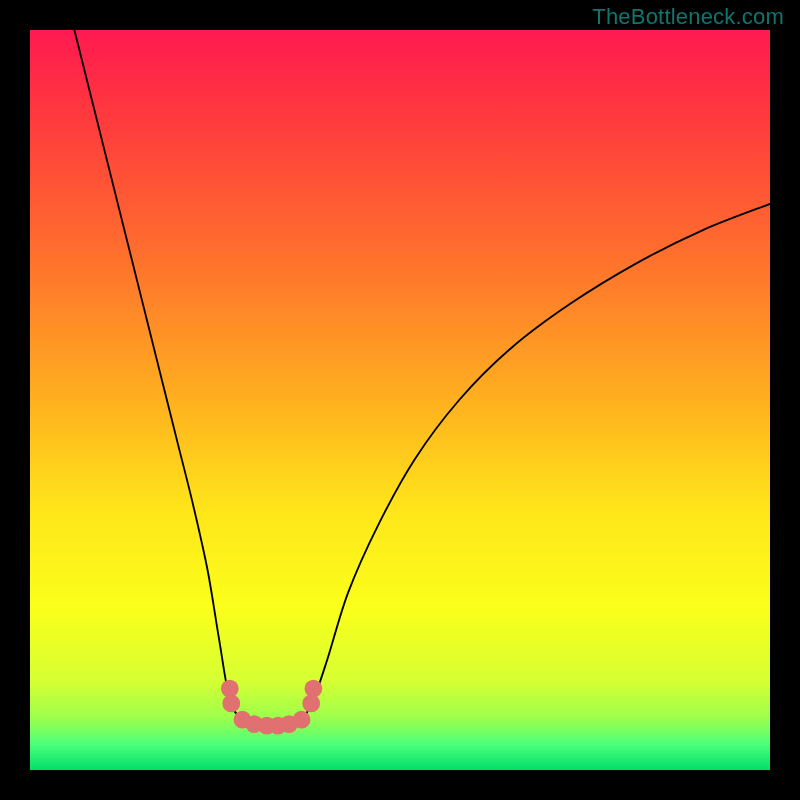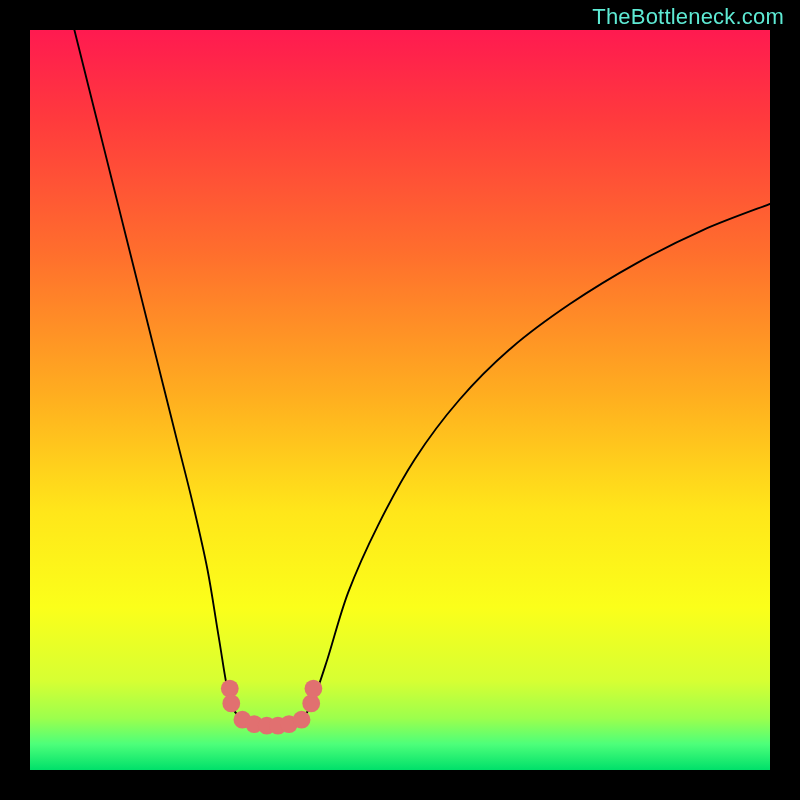--- a/index.html
+++ b/index.html
@@ -39,21 +39,21 @@
     top: 0;
     left: 0;
     width: 740px;
     height: 740px;
     overflow: visible;
   }
   .watermark {
     position: absolute;
     top: 4px;
     right: 16px;
-    color: #5eead4;
+    color: #0f766e;
     font-size: 22px;
     letter-spacing: 0.2px;
     font-weight: 400;
   }
 </style>
 </head>
 <body>
 
 <div class="frame">
   <div class="watermark">TheBottleneck.com</div>

